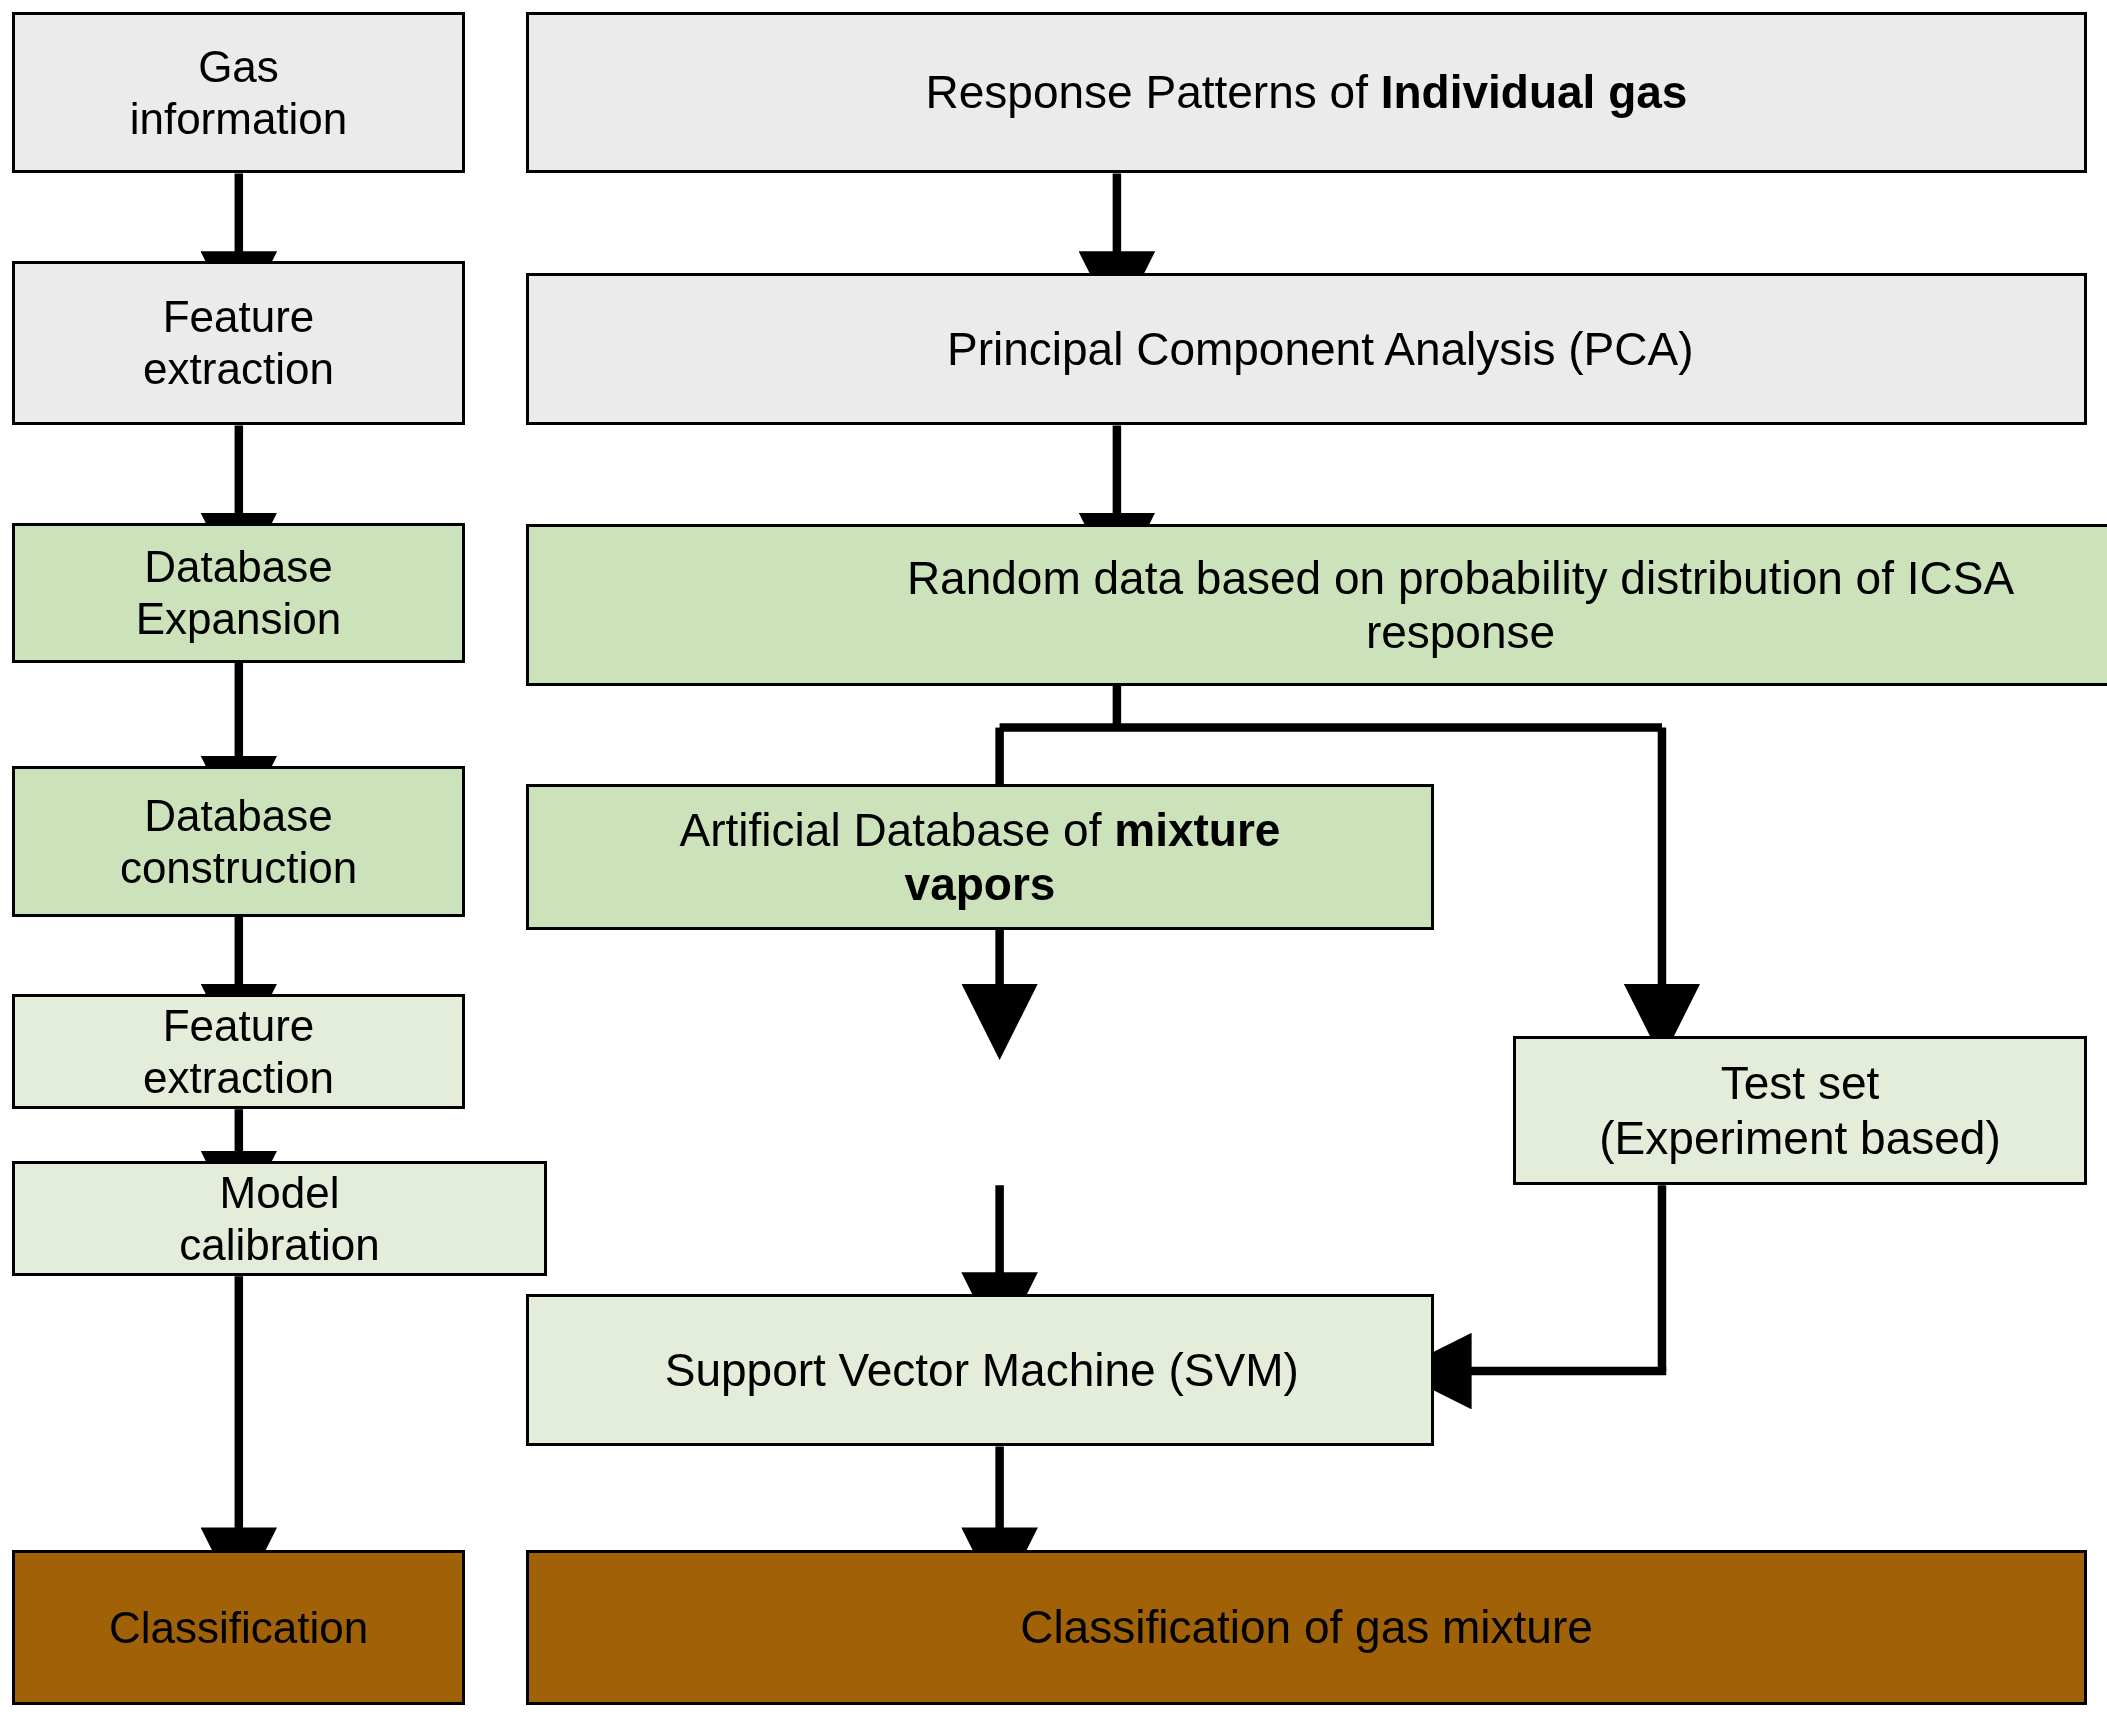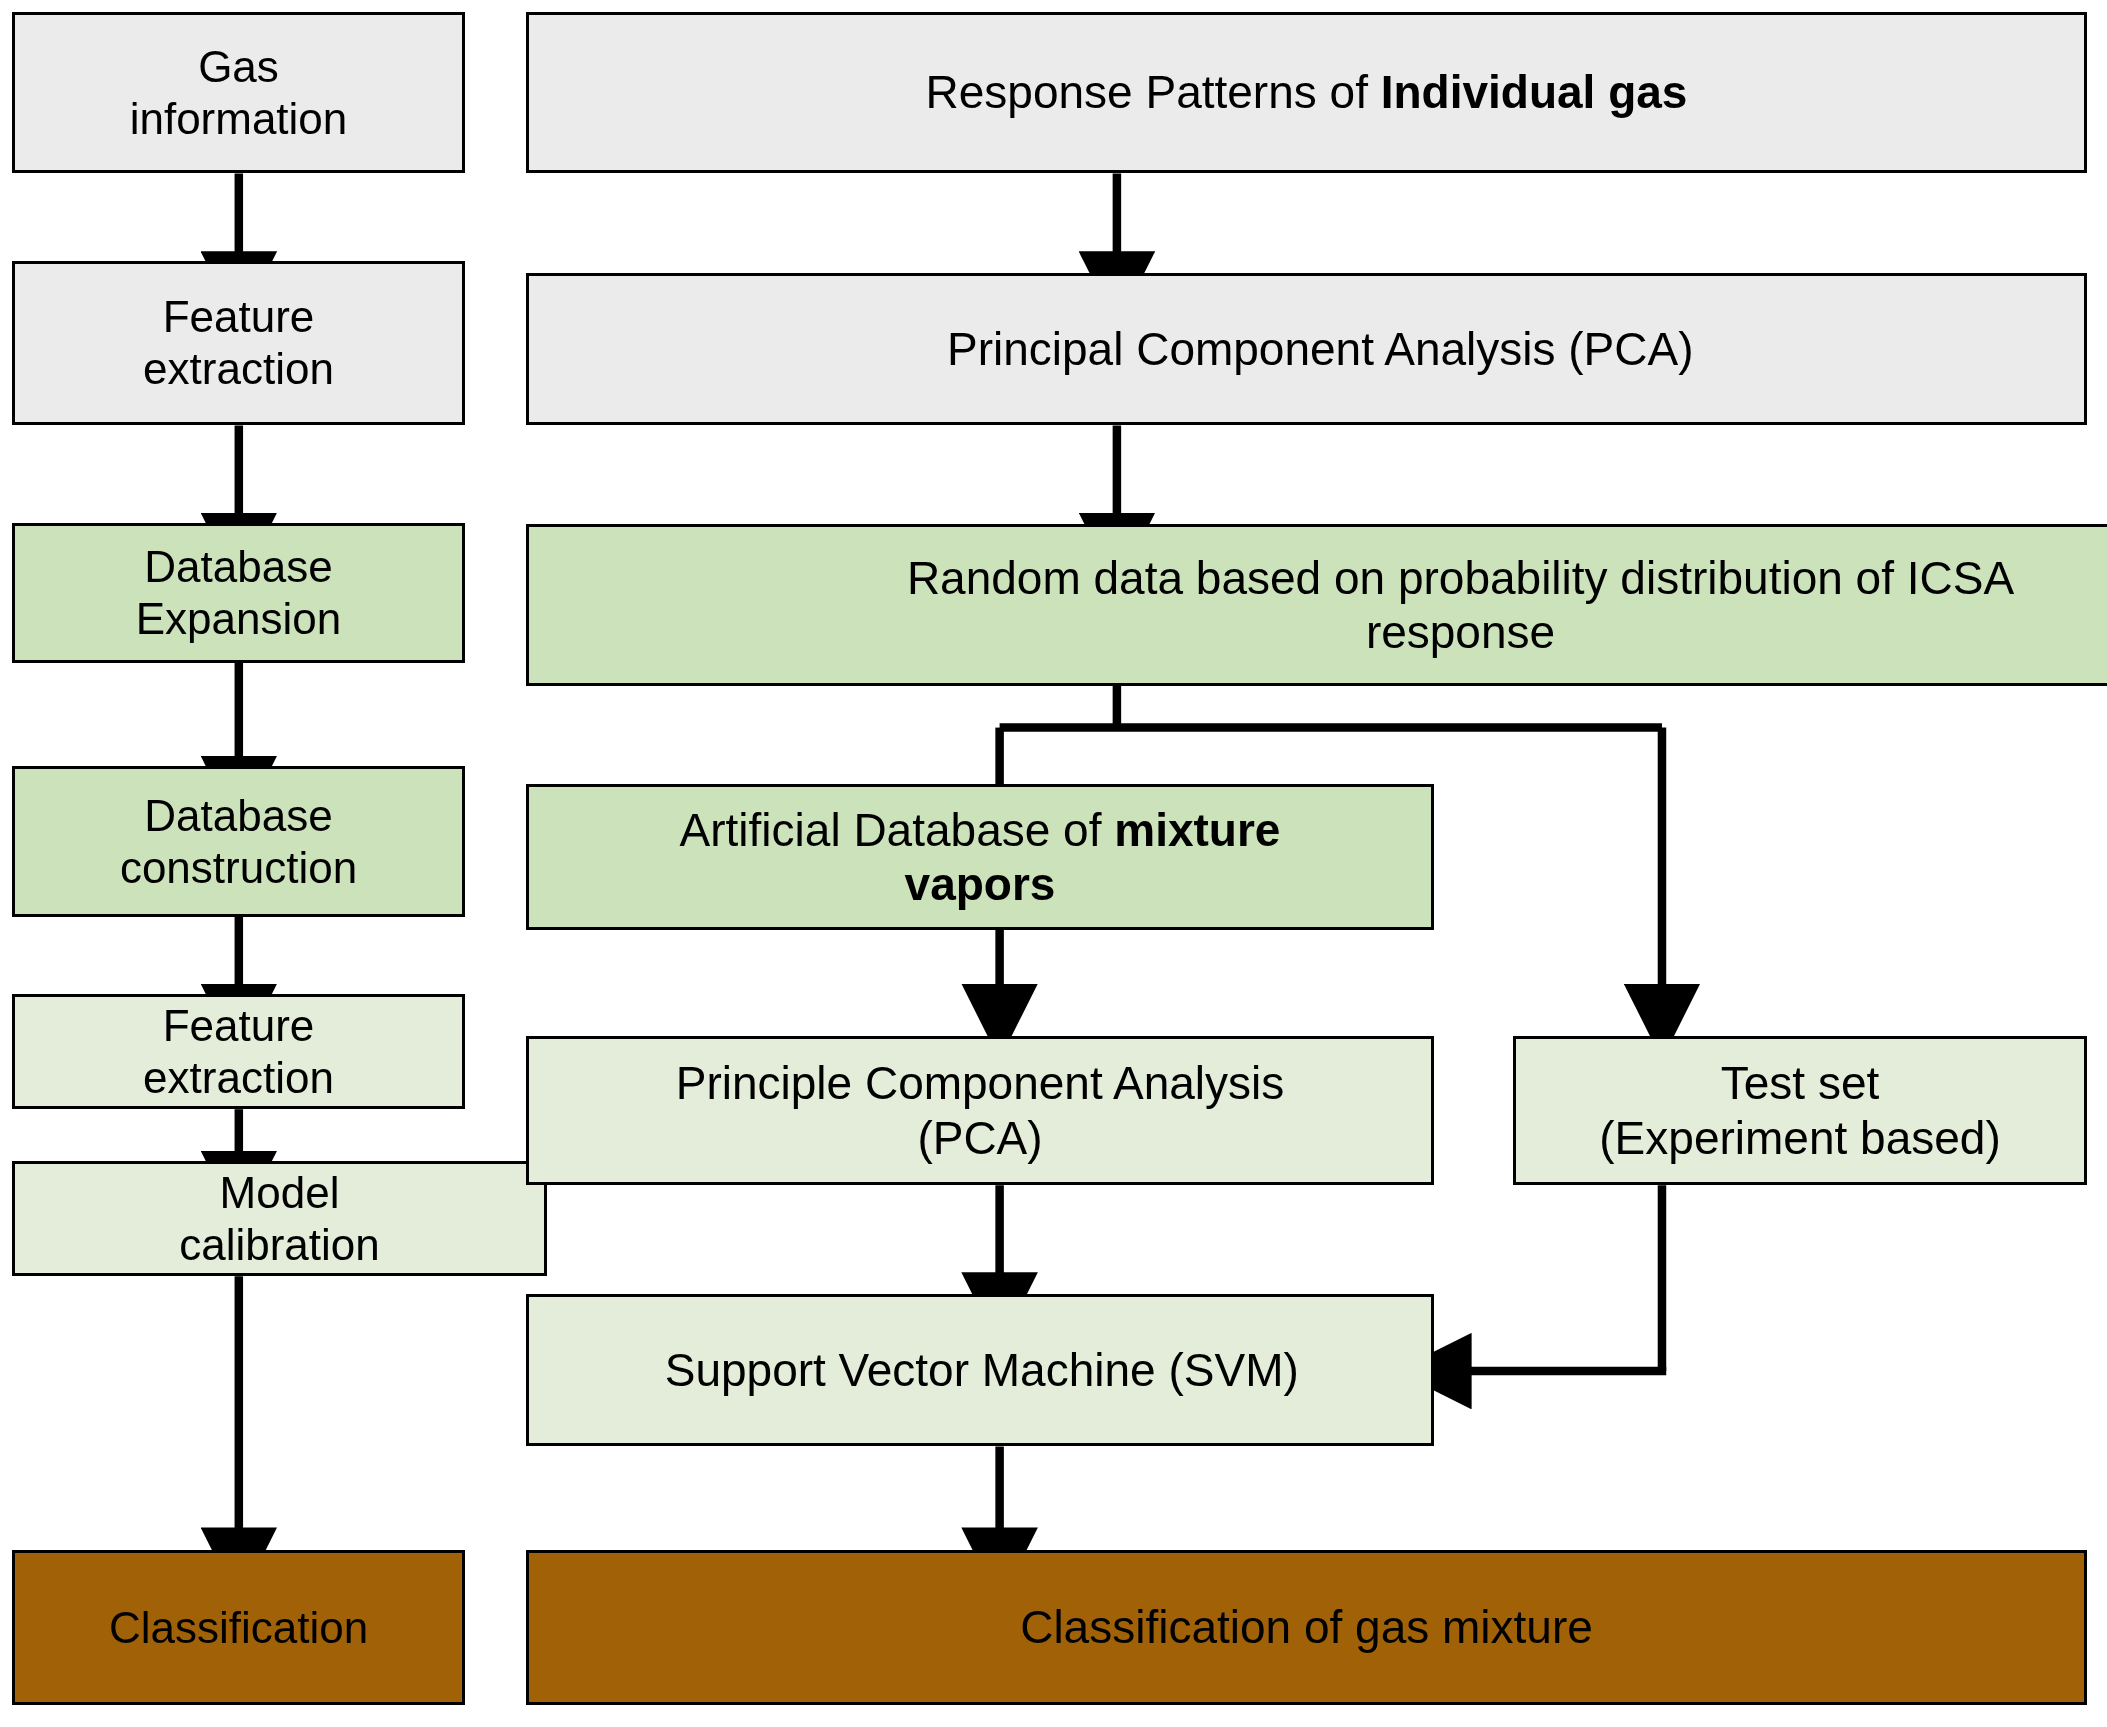--- a/index.html
+++ b/index.html
@@ -138,26 +138,20 @@
     </span>
   </div>
 
   <div class="node fill-green-dark t-right" style="left:526px;top:784px;width:908px;height:146px;">
     <span class="lbl">
       <span>Artificial Database of </span><b>mixture</b><br>
       <b>vapors</b>
     </span>
   </div>
 
-  <div class="node fill-green-light t-right" style="left:526px;top:1036px;width:908px;height:149px;">
-    <span class="lbl">
-      <span>Principle Component Analysis</span><br>
-      <span>(PCA)</span>
-    </span>
-  </div>
 
   <div class="node fill-green-light t-right" style="left:1513px;top:1036px;width:574px;height:149px;">
     <span class="lbl">
       <span>Test set</span><br>
       <span>(Experiment based)</span>
     </span>
   </div>
 
   <div class="node fill-green-light t-right" style="left:526px;top:1294px;width:908px;height:152px;padding-left:12px;">
     <span class="lbl">Support Vector Machine (SVM)</span>

